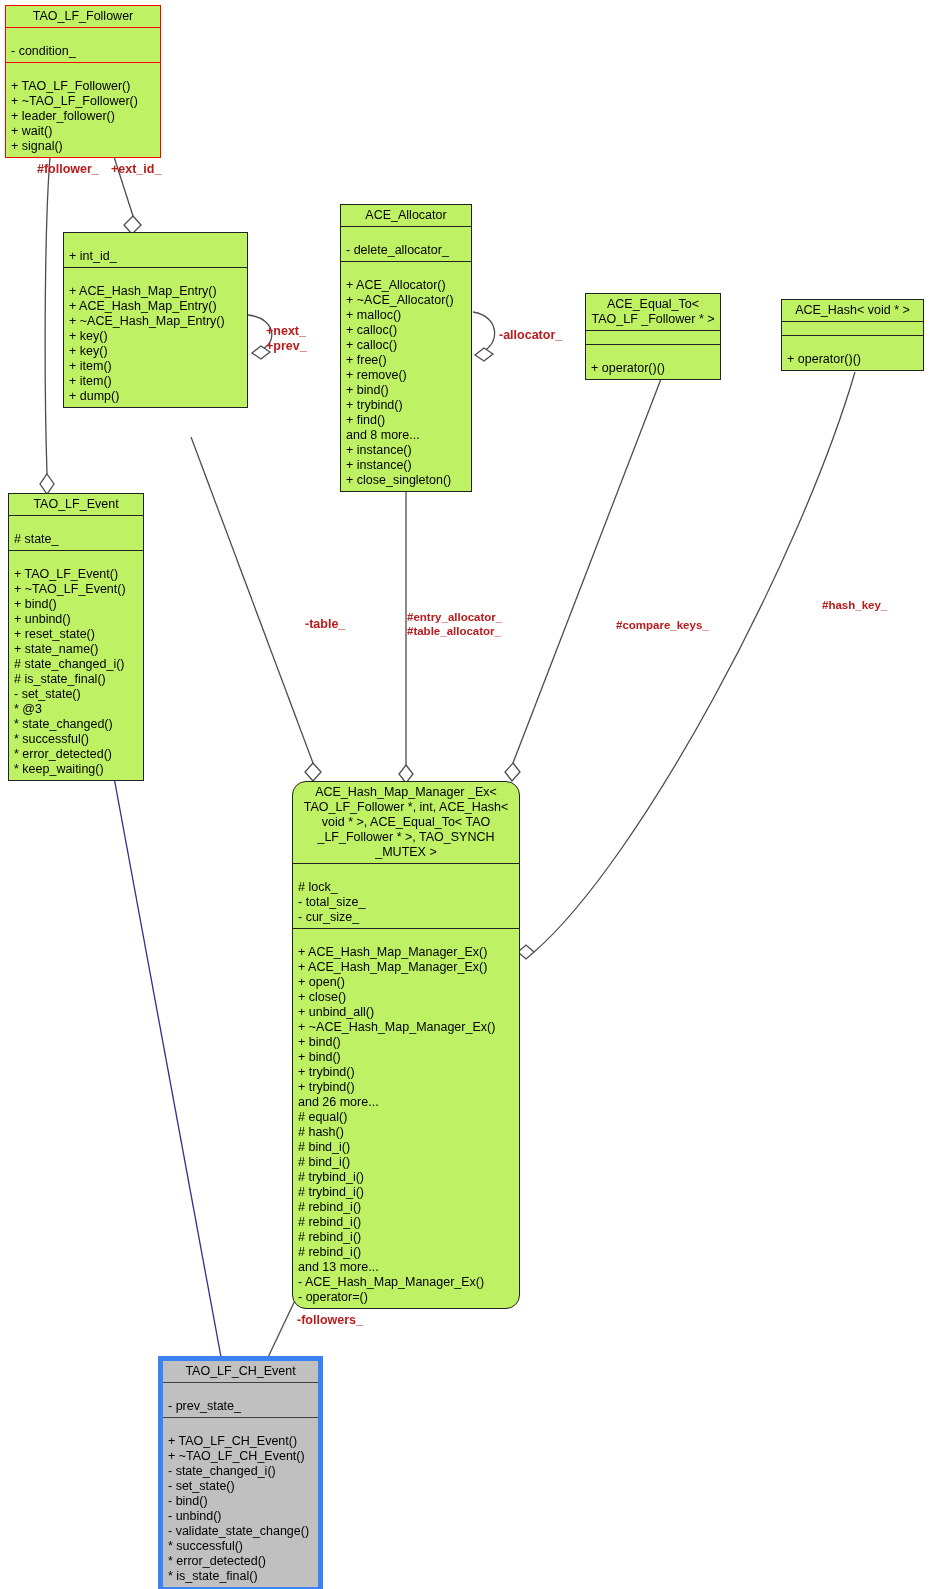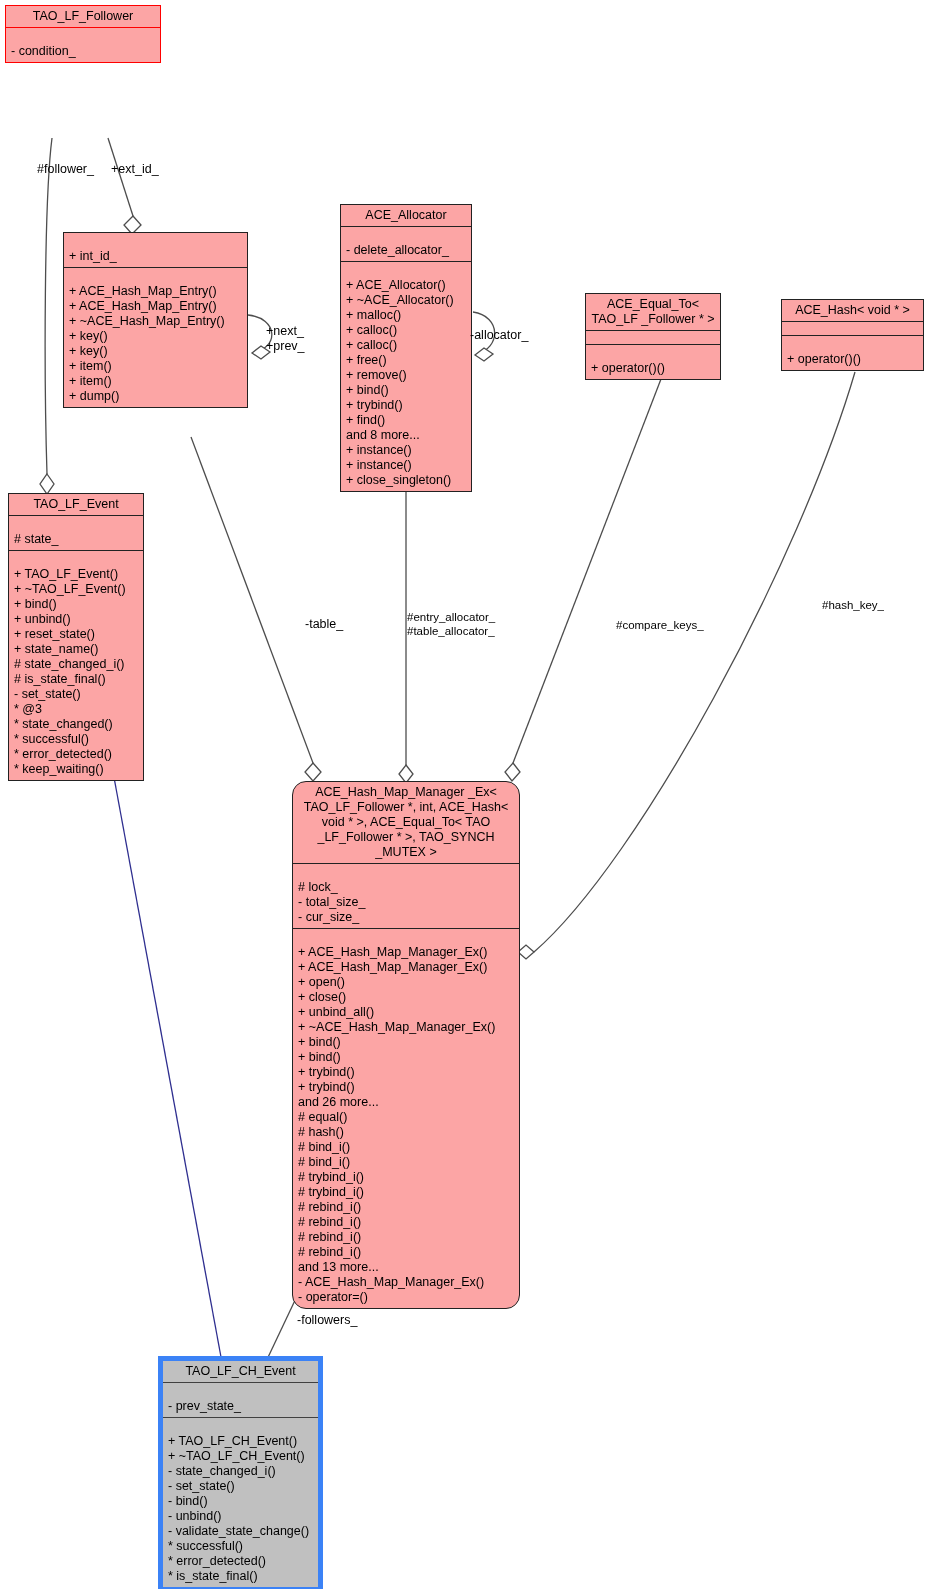--- a/index.html
+++ b/index.html
@@ -1,30 +1,30 @@
 <!DOCTYPE html>
 <html><head>
 <meta charset="utf-8">
 <style>
   html,body{margin:0;padding:0;background:#ffffff;}
   body{font-family:"Liberation Sans","DejaVu Sans",sans-serif;}
   #diagram{position:relative;width:941px;height:1589px;background:#fff;overflow:hidden;}
   svg.edges{position:absolute;left:0;top:0;width:941px;height:1589px;}
-  .umlbox{position:absolute;box-sizing:border-box;background:#fca5a5;
+  .umlbox{position:absolute;box-sizing:border-box;background:#bef264;
           border:1px solid #222222;}
   .umlbox.highlight{border:1px solid #ff0000;}
   .umlbox.filled{background:#c0c0c0;border:5px solid #3b82f6;}
   .sec{box-sizing:border-box;}
   .sec + .sec{border-top:1px solid #222222;}
   .umlbox.highlight .sec + .sec{border-top:1px solid #ff0000;}
   .umlbox.filled .sec + .sec{border-top:1px solid #404040;}
   .title{text-align:center;font-size:12.5px;line-height:15px;padding:3px 4px 3px 4px;color:#000;}
   .members{font-size:12.5px;line-height:15px;padding:16px 4px 3px 5px;color:#000;white-space:pre;}
   .members.empty{min-height:14px;padding:3px 4px;}
-  .edgelabel{position:absolute;font-size:11.5px;line-height:14px;color:#000000;white-space:pre;}
+  .edgelabel{position:absolute;font-size:11.5px;line-height:14px;color:#b91c1c;white-space:pre;font-weight:bold;}
   .lbl-md{font-size:12.5px;line-height:15px;}
 </style>
 </head>
 <body>
 
 <div id="diagram">
 
   <svg class="edges" viewBox="0 0 941 1589" xmlns="http://www.w3.org/2000/svg">
     <g fill="none" stroke="#4d4d4d" stroke-width="1.3">
 
@@ -61,20 +61,25 @@
 
     <g stroke="#2e2e8f" stroke-width="1.3" fill="none">
       <path d="M 221 1357 L 113 772"></path>
     </g>
     <polygon points="110,755 121,776 101,779" fill="#ffffff" stroke="#2e2e8f" stroke-width="1.3"></polygon>
   </svg>
 
   <div class="umlbox highlight" style="left:5px;top:5px;width:156px;">
     <div class="sec title">TAO_LF_Follower</div>
     <div class="sec members">- condition_</div>
+    <div class="sec members">+ TAO_LF_Follower()
++ ~TAO_LF_Follower()
++ leader_follower()
++ wait()
++ signal()</div>
   </div>
 
   <div class="umlbox" style="left:63px;top:232px;width:185px;">
     <div class="sec members">+ int_id_</div>
     <div class="sec members">+ ACE_Hash_Map_Entry()
 + ACE_Hash_Map_Entry()
 + ~ACE_Hash_Map_Entry()
 + key()
 + key()
 + item()
@@ -181,21 +186,21 @@
 - validate_state_change()
 * successful()
 * error_detected()
 * is_state_final()</div>
   </div>
 
   <div class="edgelabel lbl-md" style="left:37px;top:162px;">#follower_</div>
   <div class="edgelabel lbl-md" style="left:111px;top:162px;">+ext_id_</div>
   <div class="edgelabel lbl-md" style="left:266px;top:324px;">+next_
 +prev_</div>
-  <div class="edgelabel lbl-md" style="left:470px;top:328px;">-allocator_</div>
+  <div class="edgelabel lbl-md" style="left:499px;top:328px;">-allocator_</div>
   <div class="edgelabel lbl-md" style="left:305px;top:617px;">-table_</div>
   <div class="edgelabel" style="left:407px;top:610px;">#entry_allocator_
 #table_allocator_</div>
   <div class="edgelabel" style="left:616px;top:618px;">#compare_keys_</div>
   <div class="edgelabel" style="left:822px;top:598px;">#hash_key_</div>
   <div class="edgelabel lbl-md" style="left:297px;top:1313px;">-followers_</div>
 
 </div>
 
 </body></html>

